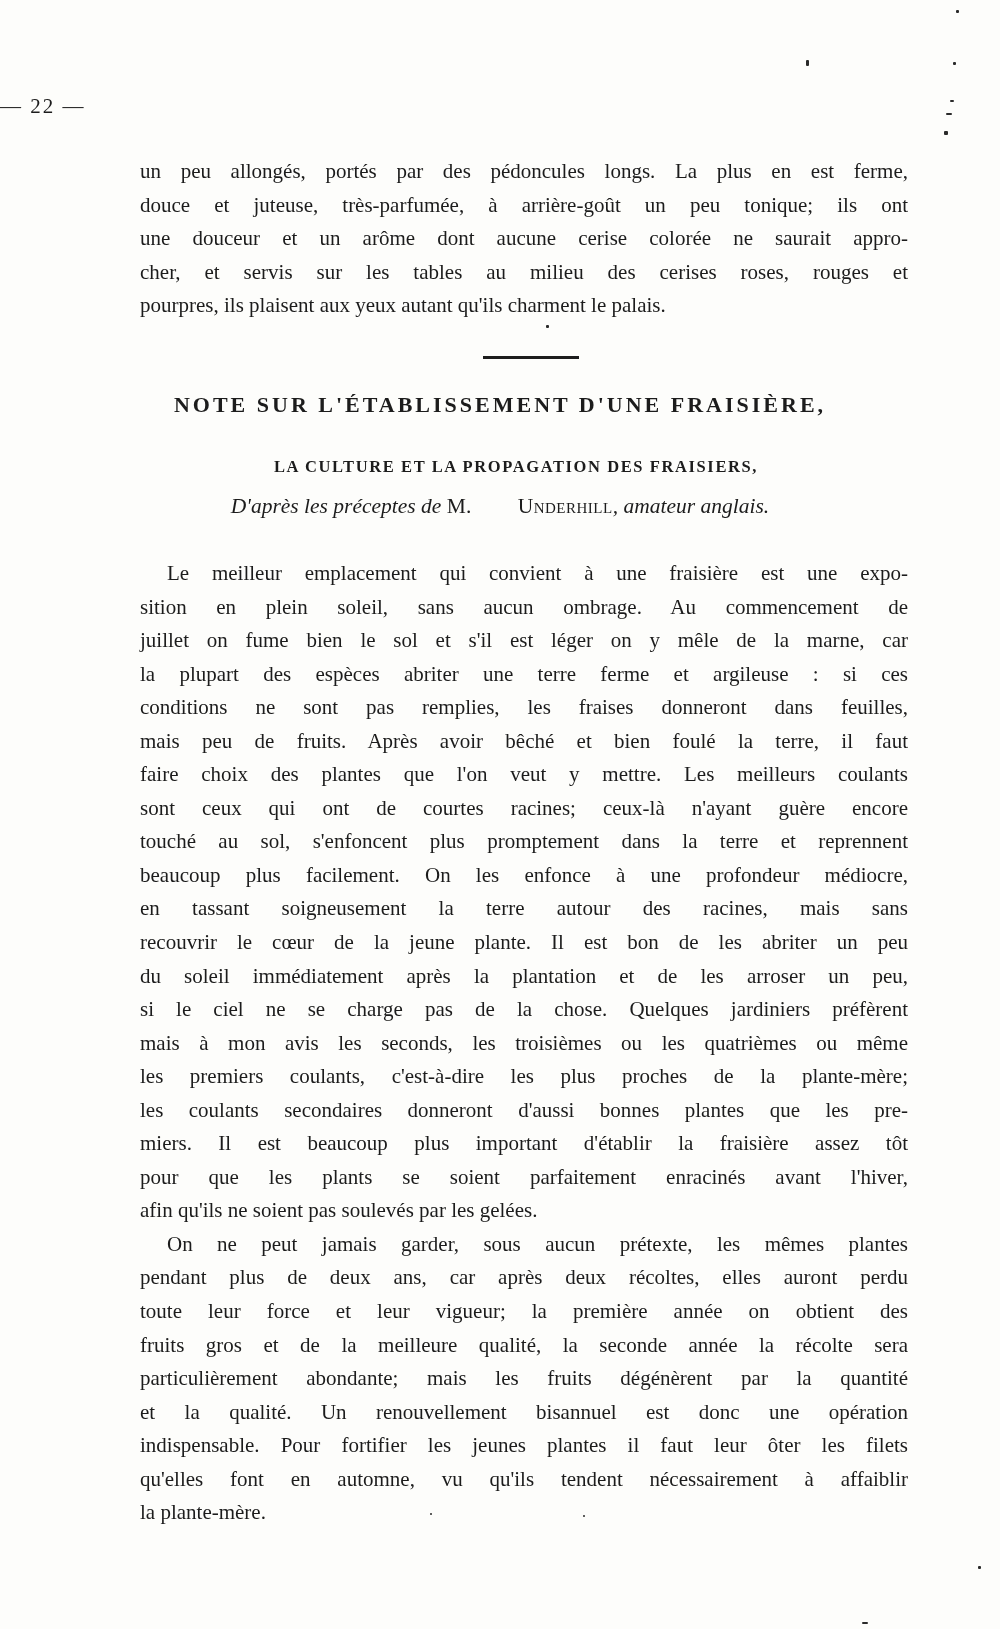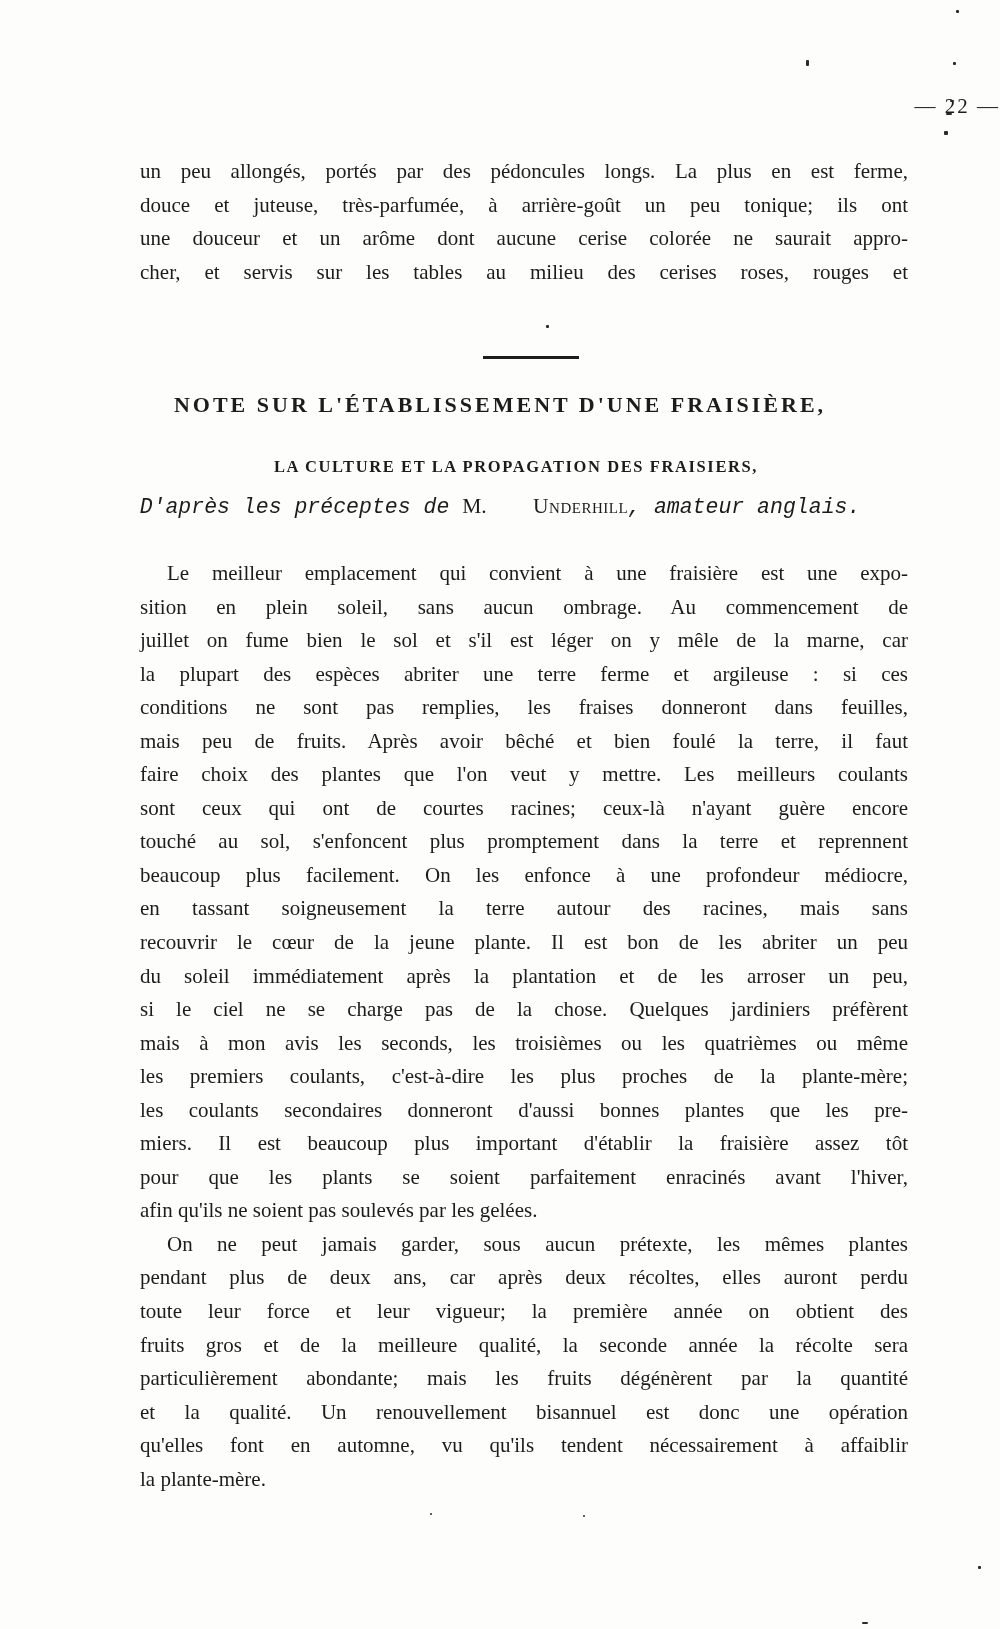--- a/index.html
+++ b/index.html
@@ -14,21 +14,21 @@
     background: #fdfdfb;
     overflow: hidden;
     font-family: "Liberation Serif", "DejaVu Serif", serif;
     color: #1c1c1c;
   }
   .folio {
     position: absolute;
     top: 94px;
     left: 0;
     width: 100%;
-    text-align: right;
+    text-align: left;
     font-size: 21px;
     letter-spacing: 2px;
   }
   
   .para .line {
     text-align: justify;
     text-align-last: justify;
     white-space: normal;
   }
   .para .line.last {
@@ -79,21 +79,21 @@
   }
   .byline {
     position: absolute;
     top: 494px;
     left: 0;
     width: 100%;
     text-align: center;
     font-size: 21.5px;
     white-space: nowrap;
   }
-  .byline .it { font-style: italic; font-family: Liberation Mono, monospace; }
+  .byline .it { font-style: italic; }
   .byline .rm { font-style: normal; }
   .byline .sc {
     font-style: normal;
     font-variant: small-caps;
     letter-spacing: 0.5px;
     margin-left: 41px;
   }
   .body-block {
     position: absolute;
     top: 557px;
@@ -113,20 +113,21 @@
 
 <div class="page">
 
   <div class="folio">— 22 —</div>
 
   <div class="para intro">
       <div class="line">un peu allongés, portés par des pédoncules longs. La plus en est ferme,</div>
       <div class="line">douce et juteuse, très-parfumée, à arrière-goût un peu tonique; ils ont</div>
       <div class="line">une douceur et un arôme dont aucune cerise colorée ne saurait appro-</div>
       <div class="line">cher, et servis sur les tables au milieu des cerises roses, rouges et</div>
+      <div class="line last">pourpres, ils plaisent aux yeux autant qu'ils charment le palais.</div>
     </div>
 
   <div class="rule"></div>
 
   <h1 class="title">NOTE SUR L'ÉTABLISSEMENT D'UNE FRAISIÈRE,</h1>
 
   <h2 class="subtitle">LA CULTURE ET LA PROPAGATION DES FRAISIERS,</h2>
 
   <div class="byline">
     <span class="it">D'après les préceptes de </span><span class="rm">M. </span><span class="sc">Underhill</span><span class="it">, amateur anglais.</span>
@@ -155,20 +156,21 @@
         <div class="line">pour que les plants se soient parfaitement enracinés avant l'hiver,</div>
         <div class="line last">afin qu'ils ne soient pas soulevés par les gelées.</div>
       </div>
     <div class="para indented">
         <div class="line">On ne peut jamais garder, sous aucun prétexte, les mêmes plantes</div>
         <div class="line">pendant plus de deux ans, car après deux récoltes, elles auront perdu</div>
         <div class="line">toute leur force et leur vigueur; la première année on obtient des</div>
         <div class="line">fruits gros et de la meilleure qualité, la seconde année la récolte sera</div>
         <div class="line">particulièrement abondante; mais les fruits dégénèrent par la quantité</div>
         <div class="line">et la qualité. Un renouvellement bisannuel est donc une opération</div>
+        <div class="line">indispensable. Pour fortifier les jeunes plantes il faut leur ôter les filets</div>
         <div class="line">qu'elles font en automne, vu qu'ils tendent nécessairement à affaiblir</div>
         <div class="line last">la plante-mère.</div>
       </div>
   </div>
 
   <div class="speckle" style="left:956px; top:10px;  width:3px; height:3px;"></div>
   <div class="speckle" style="left:953px; top:62px;  width:3px; height:3px;"></div>
   <div class="speckle" style="left:950px; top:100px; width:4px; height:2px;"></div>
   <div class="speckle" style="left:946px; top:113px; width:6px; height:2px;"></div>
   <div class="speckle" style="left:944px; top:131px; width:4px; height:4px;"></div>

